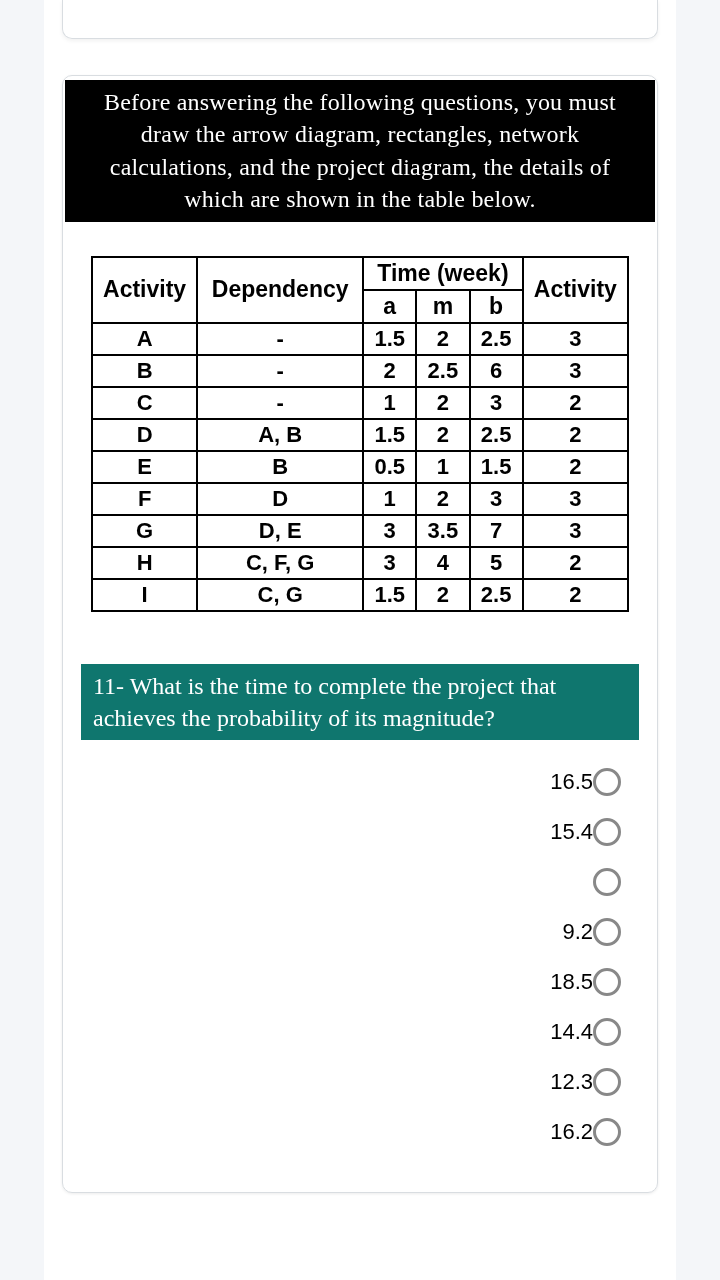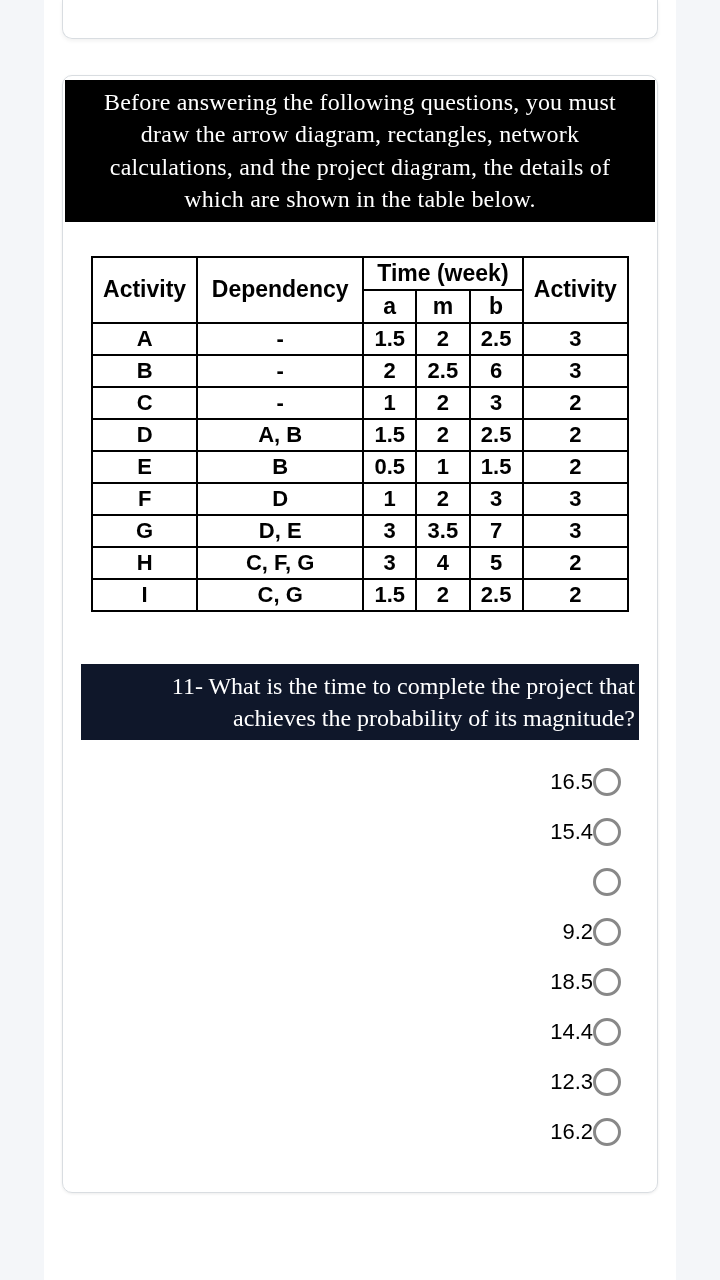--- a/index.html
+++ b/index.html
@@ -4,21 +4,21 @@
 <style>
   html,body{margin:0;padding:0;font-family:Arial,Helvetica,sans-serif;background:#f4f6f9}
   .page{width:632px;min-height:1280px;background:#fff;margin:0 auto;position:relative}
   .top-card{margin:0 18px;border:1px solid #d9dde1;border-top:none;border-radius:0 0 10px 10px;height:38px;box-shadow:0 2px 4px rgba(0,0,0,.06)}
   .card{margin:36px 18px 0 18px;border:1px solid #d9dde1;border-radius:10px;padding:4px 2px 24px 2px;box-shadow:0 1px 3px rgba(0,0,0,.08)}
   .banner{background:#000;color:#fff;font-size:24px;line-height:1.35;padding:6px 12px;text-align:center;font-family:Georgia,"Times New Roman",serif;letter-spacing:.2px}
   .table-wrap{margin:34px 26px 8px 26px}
   table{border-collapse:collapse;width:100%}
   th,td{border:2px solid #000;text-align:center;font-weight:700;font-size:22px;padding:2px 4px;font-family:Arial,Helvetica,sans-serif}
   th{font-size:23px}
-  .q-banner{background:#0f172a;color:#fff;font-size:24px;line-height:1.35;padding:6px 4px;text-align:right;font-family:Georgia,"Times New Roman",serif;margin:52px 16px 0 16px}
+  .q-banner{background:#0f766e;color:#fff;font-size:24px;line-height:1.35;padding:6px 12px;text-align:left;font-family:Georgia,"Times New Roman",serif;margin:52px 16px 0 16px}
   .options{margin:28px 34px 0 0}
   .opt{display:flex;justify-content:flex-end;align-items:center;gap:0;margin:0 0 22px 0;font-size:22px}
   .radio{appearance:none;-webkit-appearance:none;width:28px;height:28px;border:3px solid #888;border-radius:50%;background:#fff;cursor:pointer;margin:0}
 </style>
 </head>
 <body>
 <div class="page">
 
 <div class="top-card"></div>
 

